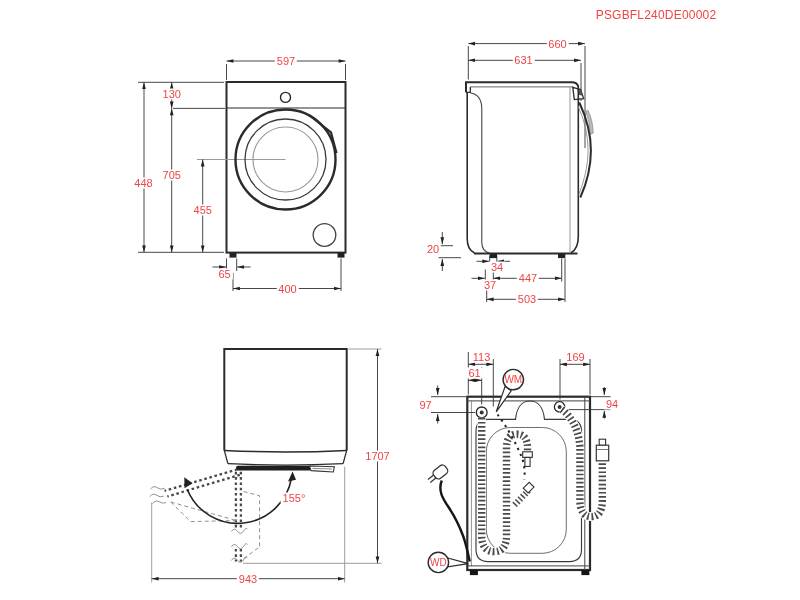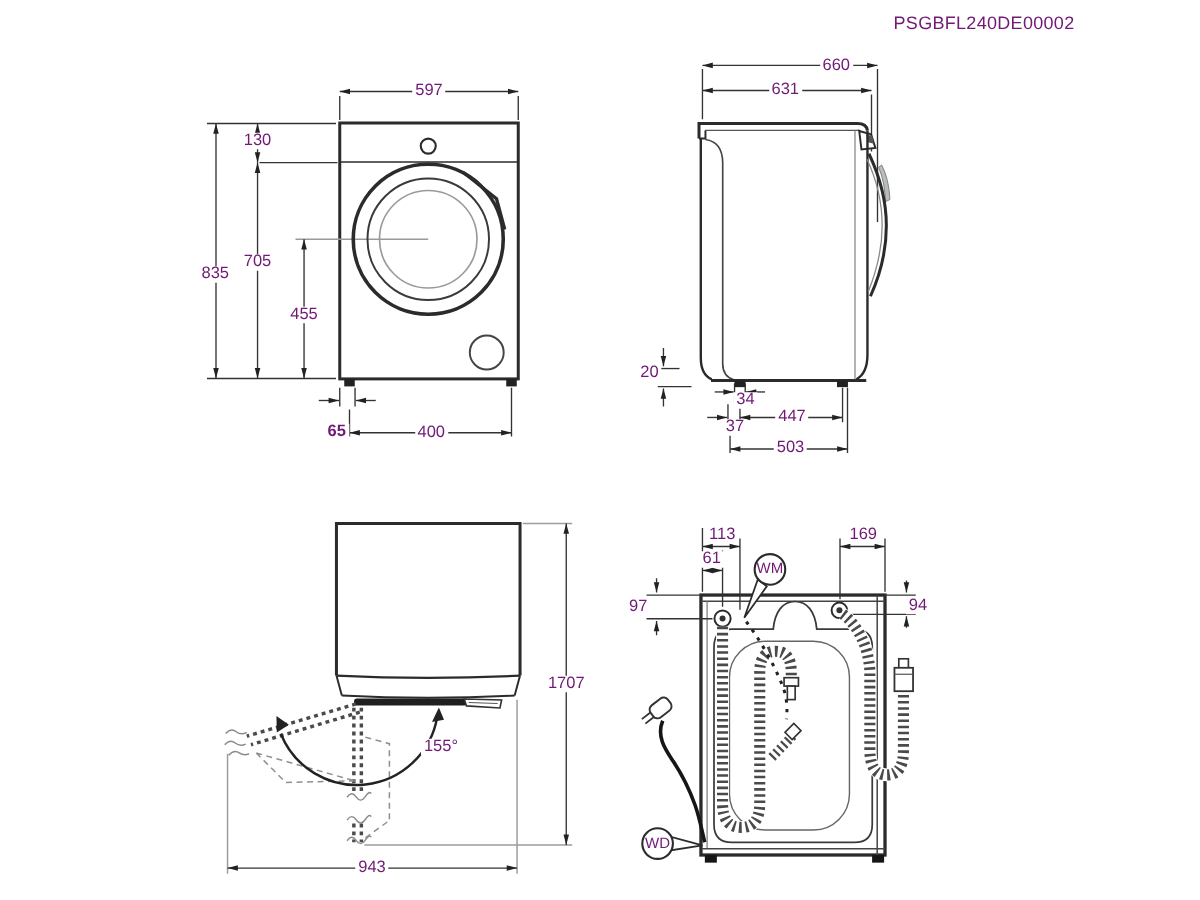--- a/index.html
+++ b/index.html
@@ -1,19 +1,19 @@
 <!DOCTYPE html>
 <html><head>
 <meta charset="utf-8">
 <style>
   html,body{margin:0;padding:0;background:#fff;}
   #canvas{position:relative;width:800px;height:600px;background:#ffffff;overflow:hidden;
           font-family:"Liberation Sans",sans-serif;}
   #art{position:absolute;left:0;top:0;}
-  .dim{position:absolute;transform:translate(-50%,-50%);font-size:11px;color:#701a75;
+  .dim{position:absolute;transform:translate(-50%,-50%);font-size:11px;color:#ef4444;
        background:#fff;padding:0 2px;white-space:nowrap;line-height:1;}
   .plain{background:transparent;padding:0;}
   .balloon-text{font-size:10px;}
   .title-text{font-size:12px;letter-spacing:.2px;}
 </style>
 </head>
 <body>
 
 <div id="canvas">
 
@@ -200,25 +200,25 @@
       <circle cx="438.4" cy="562.4" r="10.2" fill="#fff" stroke="#2b2b2b" stroke-width="1.4"></circle>
     </g>
     <rect x="469.9" y="570.1" width="8" height="5" fill="#161616"></rect>
     <rect x="581.4" y="570.1" width="8" height="5" fill="#161616"></rect>
   </g>
 </svg>
 
 <span class="dim plain title-text" style="left:656px;top:15px;position:absolute;transform:translate(-50%,-50%);">PSGBFL240DE00002</span>
 
 <span class="dim" style="left:286px;top:61px;">597</span>
-<span class="dim" style="left:143.5px;top:183px;">835</span>
+<span class="dim" style="left:143.5px;top:183px;">448</span>
 <span class="dim" style="left:171.7px;top:94px;">130</span>
 <span class="dim" style="left:171.7px;top:175px;">705</span>
 <span class="dim" style="left:202.7px;top:209.6px;">455</span>
-<span class="dim" style="left:224.5px;top:288px;font-weight:bold;">65</span>
+<span class="dim" style="left:224.5px;top:274px;">65</span>
 <span class="dim" style="left:287.5px;top:288.6px;">400</span>
 
 <span class="dim" style="left:523.5px;top:43.7px;margin-left:34px;">660</span>
 <span class="dim" style="left:523.5px;top:60.4px;">631</span>
 <span class="dim" style="left:433px;top:248.6px;">20</span>
 <span class="dim" style="left:497px;top:267px;">34</span>
 <span class="dim" style="left:528px;top:278.4px;">447</span>
 <span class="dim" style="left:490px;top:285.4px;">37</span>
 <span class="dim" style="left:527px;top:299.4px;">503</span>
 

